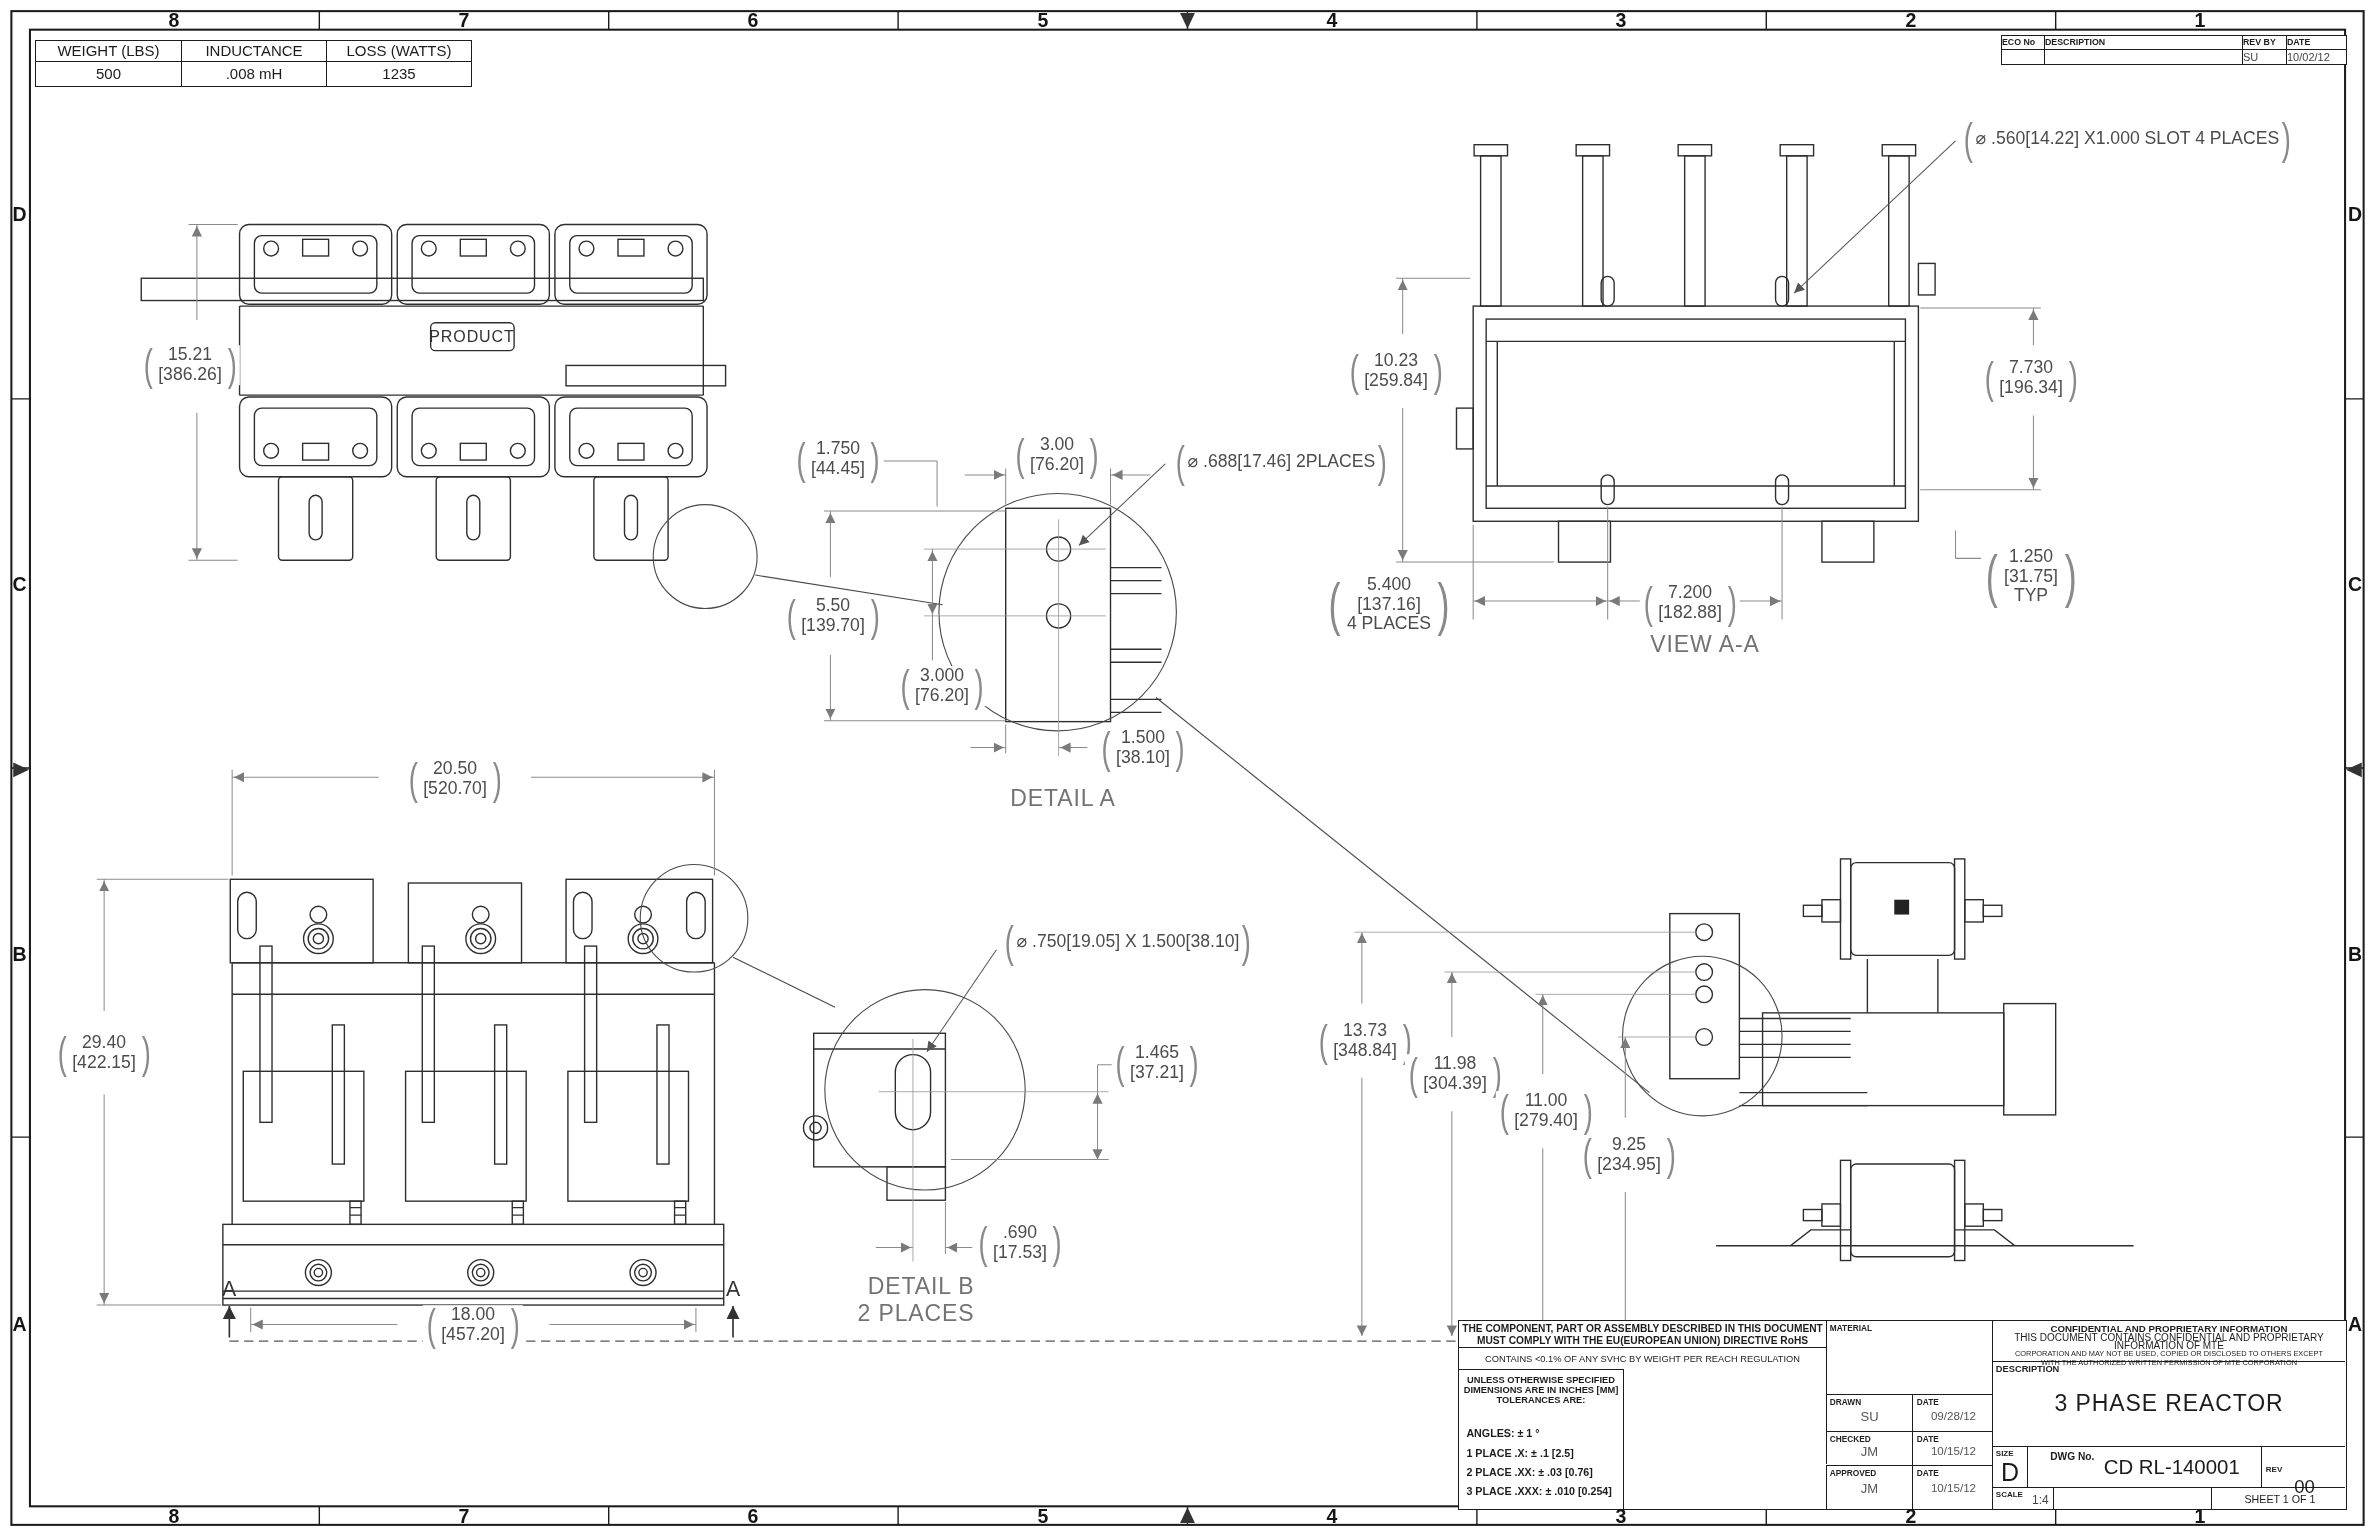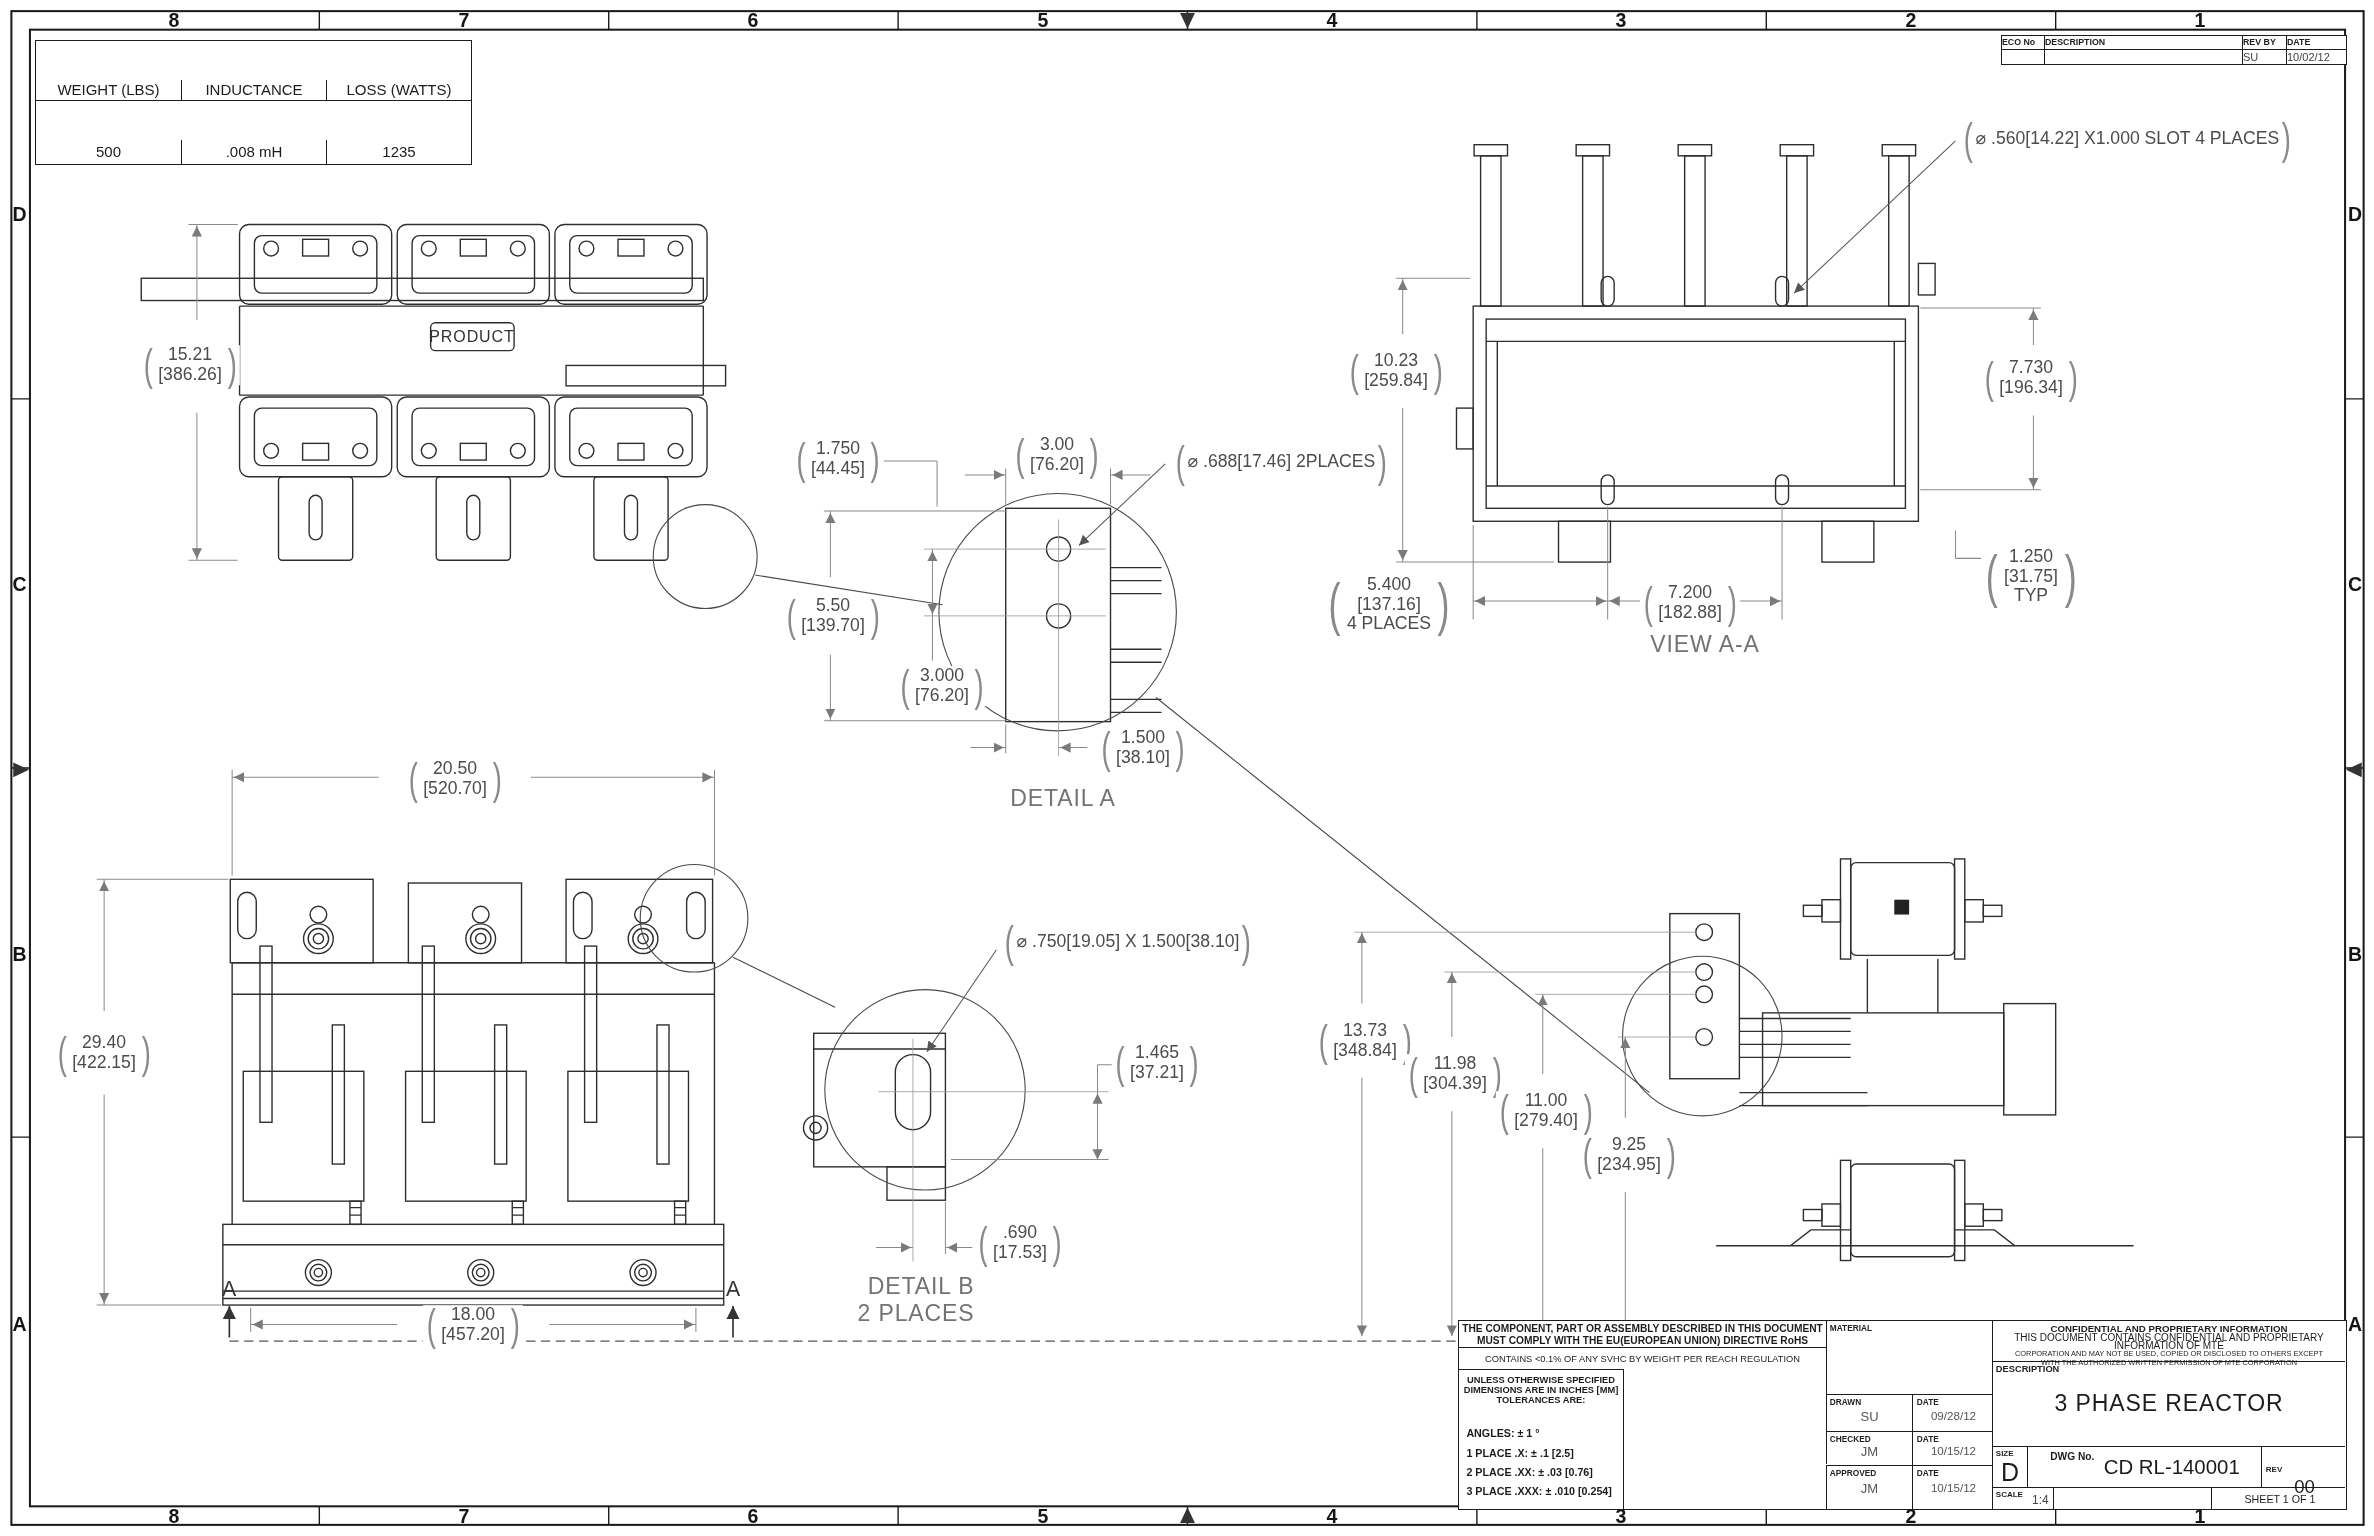--- a/index.html
+++ b/index.html
@@ -17,21 +17,21 @@
   .paren{font-size:250%;font-weight:300;color:#8a8a8a;transform:scaleX(.62);line-height:.9;}
   .d3 .paren{font-size:330%;}
   .callout{position:absolute;transform:translate(0,-50%);display:flex;align-items:center;
        font-size:17.6px;color:#4c4c4c;background:#fff;white-space:nowrap;z-index:3;padding:0 1.9px;}
   .view-label{position:absolute;transform:translate(-50%,-50%);font-size:23px;color:#737373;
        letter-spacing:0.9px;white-space:nowrap;z-index:3;text-align:right;}
   .sect-letter{position:absolute;transform:translate(-50%,-50%);font-size:21.3px;color:#333;z-index:3;}
   .product-text{position:absolute;transform:translate(-50%,-50%);font-size:16px;color:#333;letter-spacing:0.9px;z-index:3;}
   
   .spec{left:35px;top:40px;display:grid;grid-template-columns:146px 145px 144px;border:1.9px solid #1c1c1c;z-index:4;background:#fff;}
-  .spec div{border-right:1.4px solid #1c1c1c;text-align:center;font-size:15px;margin-top:39px;}
+  .spec div{border-right:1.4px solid #1c1c1c;text-align:center;font-size:15px;}
   .spec div:nth-child(3n){border-right:none;}
   .spec .hd{border-bottom:1.4px solid #1c1c1c;height:20.4px;line-height:20.4px;}
   .spec .vl{height:24px;line-height:24px;}
   
   .eco{left:2001px;top:35px;display:grid;grid-template-columns:43px 198px 44px 59px;border:1.4px solid #1c1c1c;z-index:4;background:#fff;}
   .eco div{border-right:0.9px solid #1c1c1c;text-align:left;overflow:hidden;}
   .eco div:nth-child(4n){border-right:none;}
   .eco .hd{font-size:8.8px;font-weight:bold;height:13px;line-height:13px;border-bottom:0.9px solid #1c1c1c;}
   .eco .vl{font-size:11px;height:14px;line-height:14px;color:#444;}
   

